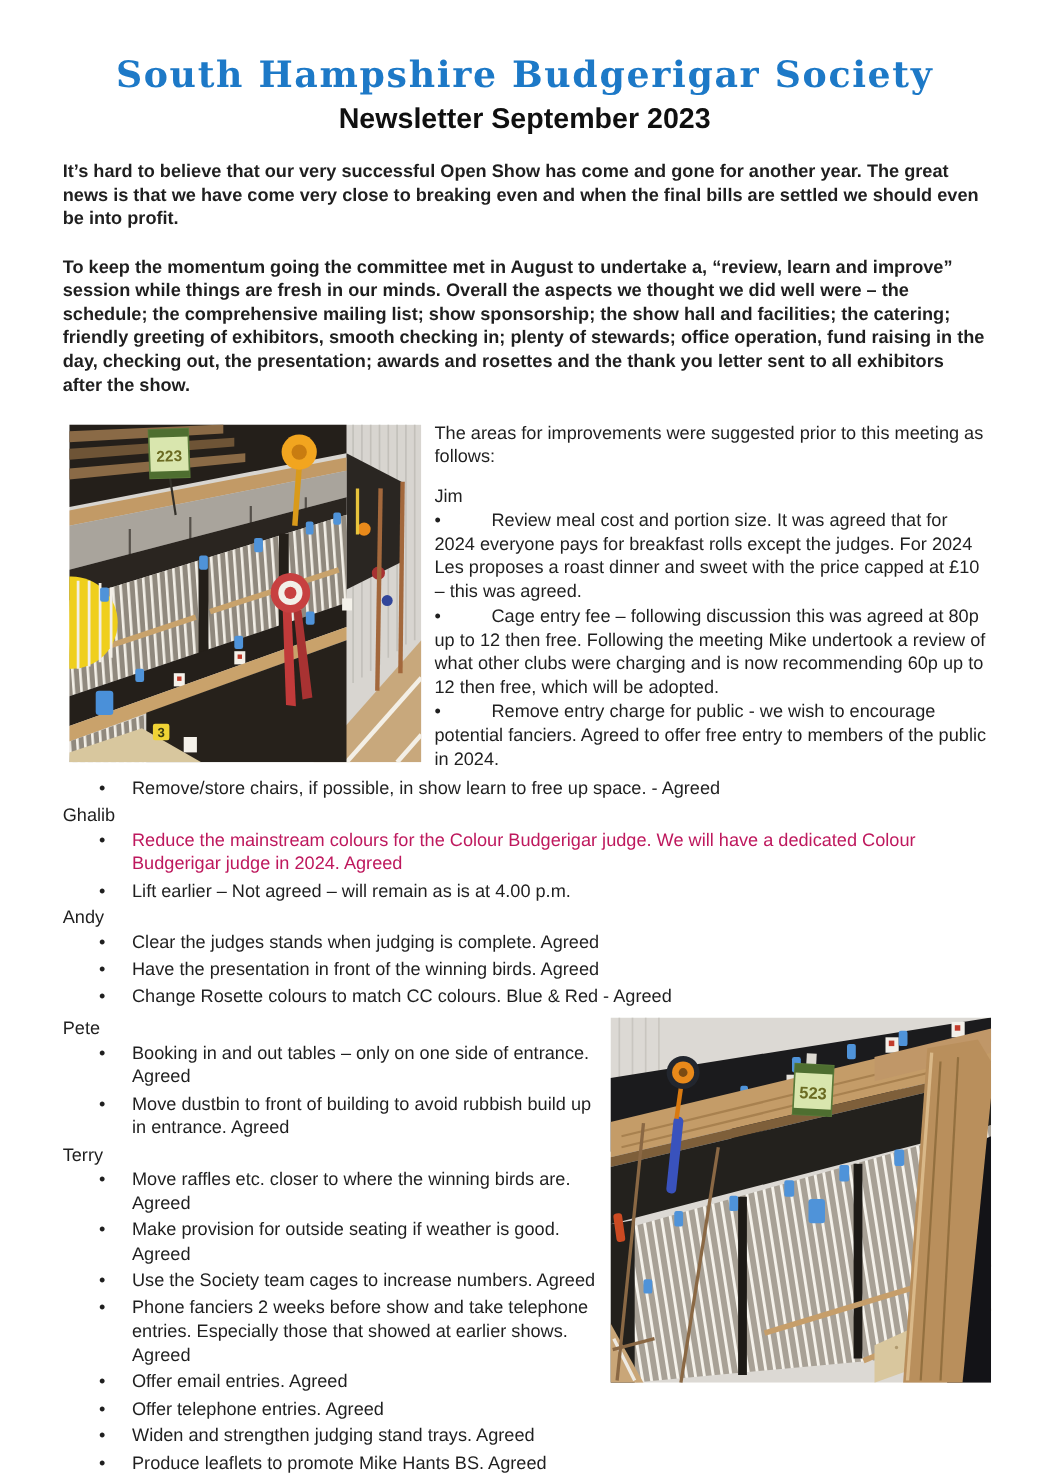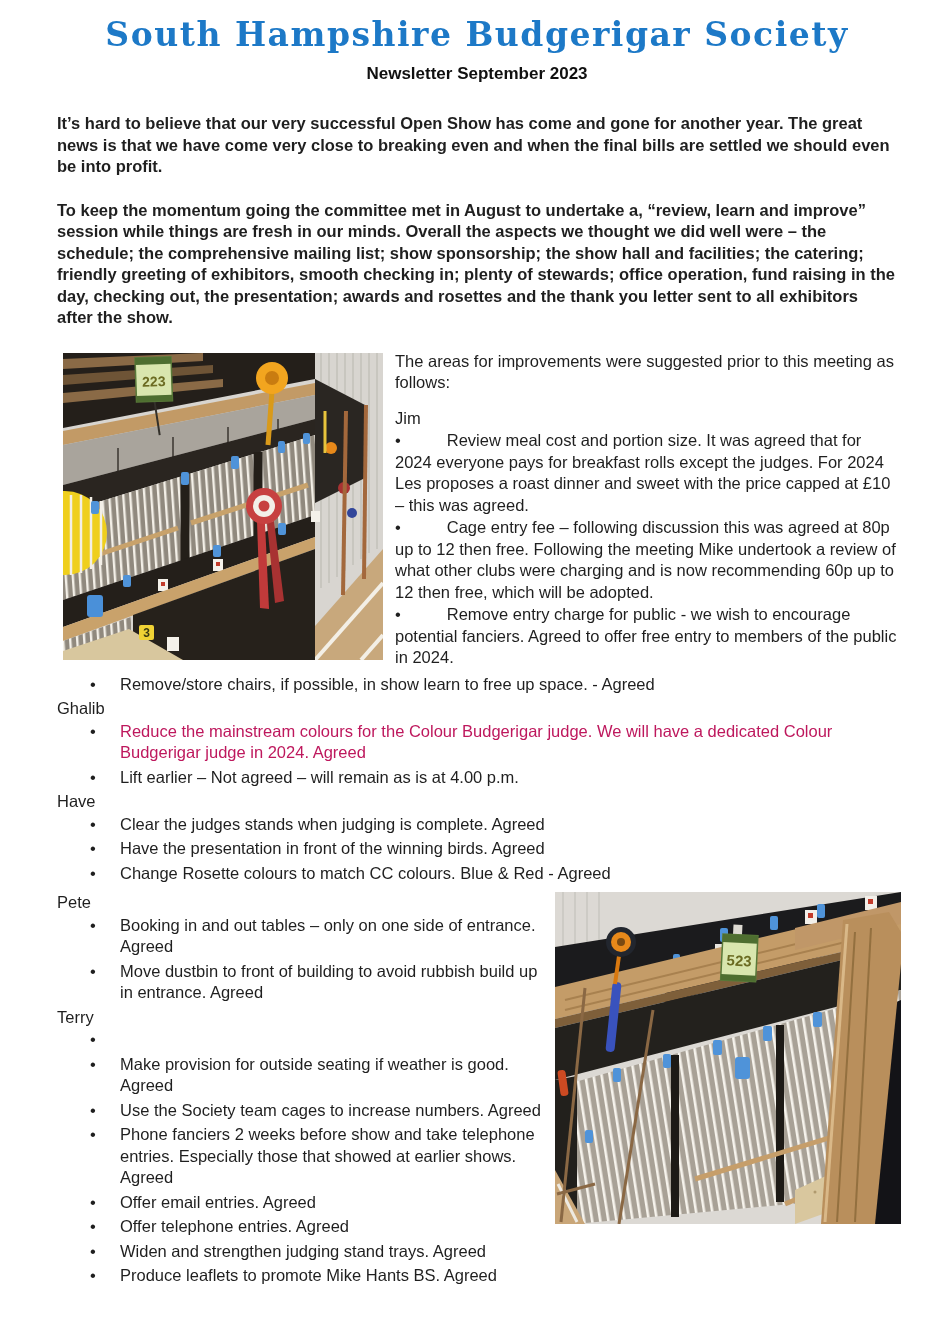--- a/index.html
+++ b/index.html
@@ -1,22 +1,22 @@
 <!DOCTYPE html>
 <html><head>
 <meta charset="utf-8">
 <style>
   html,body{margin:0;padding:0;background:#ffffff;}
   .page{position:relative;width:950px;height:1343px;box-sizing:border-box;
-        padding:16px 53px 0 57px;background:#fff;overflow:hidden;
+        padding:49px 53px 0 57px;background:#fff;overflow:hidden;
         font-family:"Liberation Sans",sans-serif;font-size:16.5px;line-height:21.5px;color:#1f1f1f;}
   p{margin:0;}
   .title{font-family:"DejaVu Serif",serif;font-weight:700;color:#1d79c7;
          text-align:center;font-size:33px;line-height:38px;letter-spacing:1.5px;}
-  .subtitle{text-align:center;font-weight:700;font-size:17px;line-height:30px;margin-top:5px;color:#101010;}
+  .subtitle{text-align:center;font-weight:700;font-size:26px;line-height:30px;margin-top:5px;color:#101010;}
   .intro{margin-top:24px;font-weight:bold;}
   .para{margin-bottom:22px;}
   .wrap1{margin-top:0;}
   .photo1box{float:left;width:320px;height:307px;margin:2px 12px 2px 6px;}
   .rightcol{overflow:hidden;}
   .rc-lead{margin-bottom:14px;}
   .rc-li{margin-bottom:1px;}
   .tabgap{display:inline-block;width:46px;}
   .fw{clear:both;padding-top:4px;}
   .fw-li{display:flex;padding-left:33px;margin-bottom:3px;}
@@ -178,21 +178,21 @@
       <p class="name-h">Ghalib</p>
       <div class="fw-li">
         <span class="fw-dot">•</span>
         <span class="fw-text warm">Reduce the mainstream colours for the Colour Budgerigar judge. We will have a dedicated Colour Budgerigar judge in 2024. Agreed</span>
       </div>
       <div class="fw-li">
         <span class="fw-dot">•</span>
         <span class="fw-text">Lift earlier – Not agreed – will remain as is at 4.00 p.m.</span>
       </div>
 
-      <p class="name-h">Have</p>
+      <p class="name-h">Andy</p>
       <div class="fw-li">
         <span class="fw-dot">•</span>
         <span class="fw-text">Clear the judges stands when judging is complete. Agreed</span>
       </div>
       <div class="fw-li">
         <span class="fw-dot">•</span>
         <span class="fw-text">Have the presentation in front of the winning birds. Agreed</span>
       </div>
       <div class="fw-li">
         <span class="fw-dot">•</span>
@@ -311,20 +311,21 @@
       <span class="fw-text">Booking in and out tables – only on one side of entrance. Agreed</span>
     </div>
     <div class="fw-li">
       <span class="fw-dot">•</span>
       <span class="fw-text">Move dustbin to front of building to avoid rubbish build up in entrance. Agreed</span>
     </div>
 
     <p class="name-h">Terry</p>
     <div class="fw-li">
       <span class="fw-dot">•</span>
+      <span class="fw-text">Move raffles etc. closer to where the winning birds are. Agreed</span>
     </div>
     <div class="fw-li">
       <span class="fw-dot">•</span>
       <span class="fw-text">Make provision for outside seating if weather is good. Agreed</span>
     </div>
     <div class="fw-li">
       <span class="fw-dot">•</span>
       <span class="fw-text">Use the Society team cages to increase numbers. Agreed</span>
     </div>
     <div class="fw-li">

